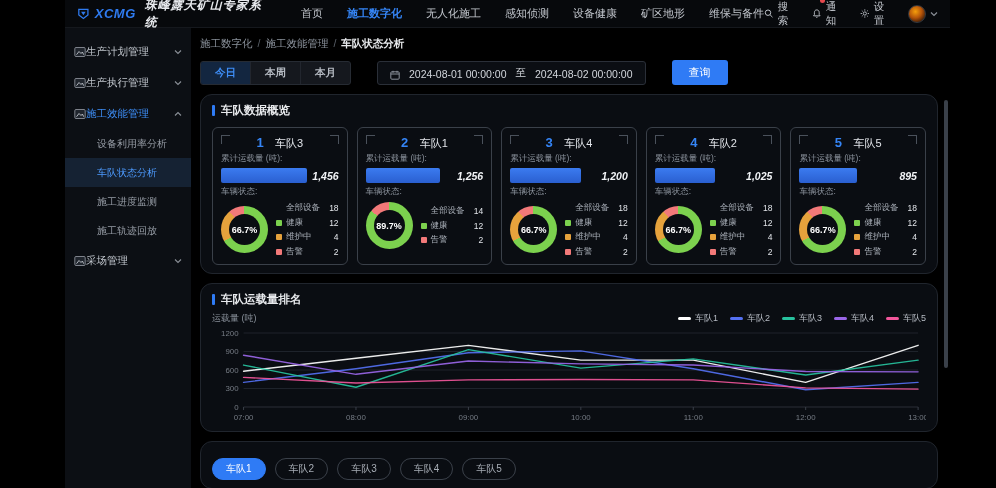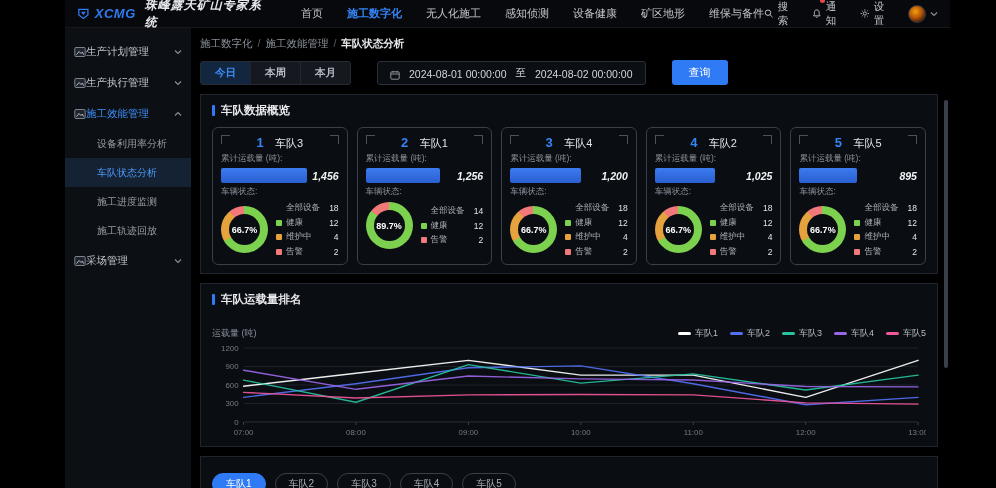--- a/index.html
+++ b/index.html
@@ -51,21 +51,21 @@
   .seg-group { display:flex; background:#15181e; border:1px solid #262b33; border-radius:3px; overflow:hidden; }
   .seg-btn { padding:4px 14px; font-size:10.5px; color:#b6bbc3; cursor:pointer; border-left:1px solid #22262e;font-weight:bold; }
   .seg-btn:first-child { border-left:none; }
   .seg-btn.active { background:#132640; color:#3e8ef7; }
   .datebox { display:flex; align-items:flex-end; gap:9px; background:#0b0e13; border:1px solid #2a2f38;
     border-radius:3px; padding:4px 12px; font-size:10.5px; color:#d2d6dc; margin-left:26px; cursor:pointer; }
   .query-btn { background:#2f7bf5; color:#fff; font-size:11px; padding:5px 17px; border-radius:3px;
     border:none; margin-left:26px; cursor:pointer; }
 
   
-  .panel { background:#0a0d12; border:1px solid #20252d; border-radius:0; margin-top:9px; padding:8px 11px; }
+  .panel { background:#0a0d12; border:1px solid #20252d; border-radius:12px; margin-top:9px; padding:8px 11px; }
   .section-title { display:flex; align-items:center; gap:6px; font-size:11.5px; font-weight:bold; color:#e8eaed; }
   .title-bar { width:3px; height:11px; background:#2f7bf5; border-radius:1px; }
 
   
   .cards-row { display:flex; gap:9px; margin-top:9px; }
   .card { flex:1; border:1px solid #3a4049; border-radius:6px; padding:5px 8px 6px; position:relative; background:#0a0d12; }
   .card-head { position:relative; text-align:center; height:17px; line-height:17px; }
   .card-head .corner { position:absolute; width:9px; height:9px; top:2px; }
   .card-head .corner.tl { left:0; border-top:1px solid #4a515b; border-left:1px solid #4a515b; }
   .card-head .corner.tr { right:0; border-top:1px solid #4a515b; border-right:1px solid #4a515b; }
@@ -81,21 +81,21 @@
   .donut::after { content:""; position:absolute; inset:8px; background:#0a0d12; border-radius:50%; }
   .donut-pct { position:absolute; inset:0; display:flex; align-items:center; justify-content:center;
     font-size:9px; font-weight:bold; color:#fff; z-index:1; }
   .card-legend { flex:1; display:flex; flex-direction:column; gap:2.5px; }
   .lrow { display:flex; align-items:center; gap:4px; font-size:8.5px; color:#a9afb8; }
   .lrow .sw { width:6px; height:6px; border-radius:1px; flex:0 0 6px; }
   .lrow .sw.none { background:transparent; }
   .lrow .lval { margin-left:auto; color:#e2e5ea; }
 
   
-  .chart-meta { display:flex; margin-top:20px; }
+  .chart-meta { display:flex; margin-top:5px; }
   .y-label { font-size:9px; color:#8a919b; }
   .chart-legend { margin-left:auto; display:flex; gap:12px; }
   .cl-item { display:flex; align-items:center; gap:4px; font-size:9px; color:#b6bbc3; cursor:pointer; }
   .cl-item .line-sw { width:13px; height:3px; border-radius:2px; }
   #rank-chart { width:100%; height:96px; display:block; margin-top:2px; }
 
   
   .tabs-row { display:flex; gap:9px; margin-top:8px; }
   .tab-pill { font-size:10px; padding:3px 13px; border-radius:11px; border:1px solid #3a4049;
     color:#a7adb5; cursor:pointer; background:transparent; }

